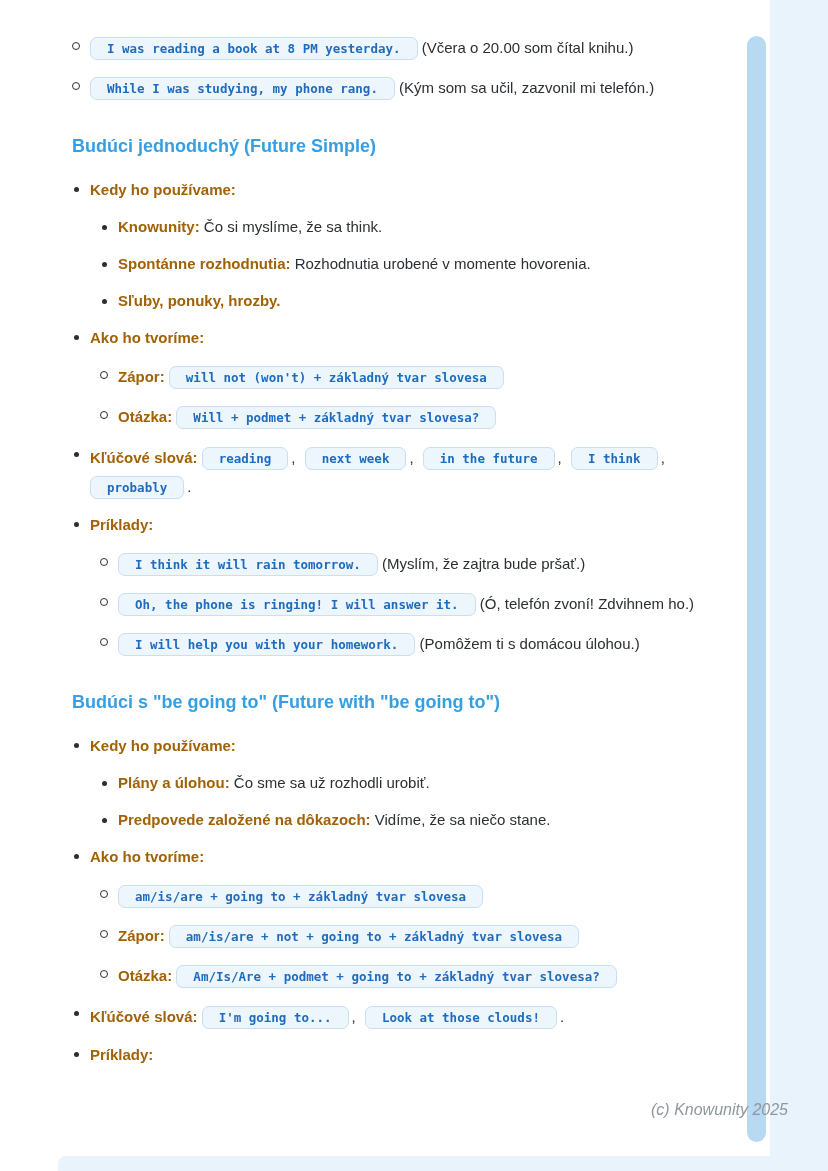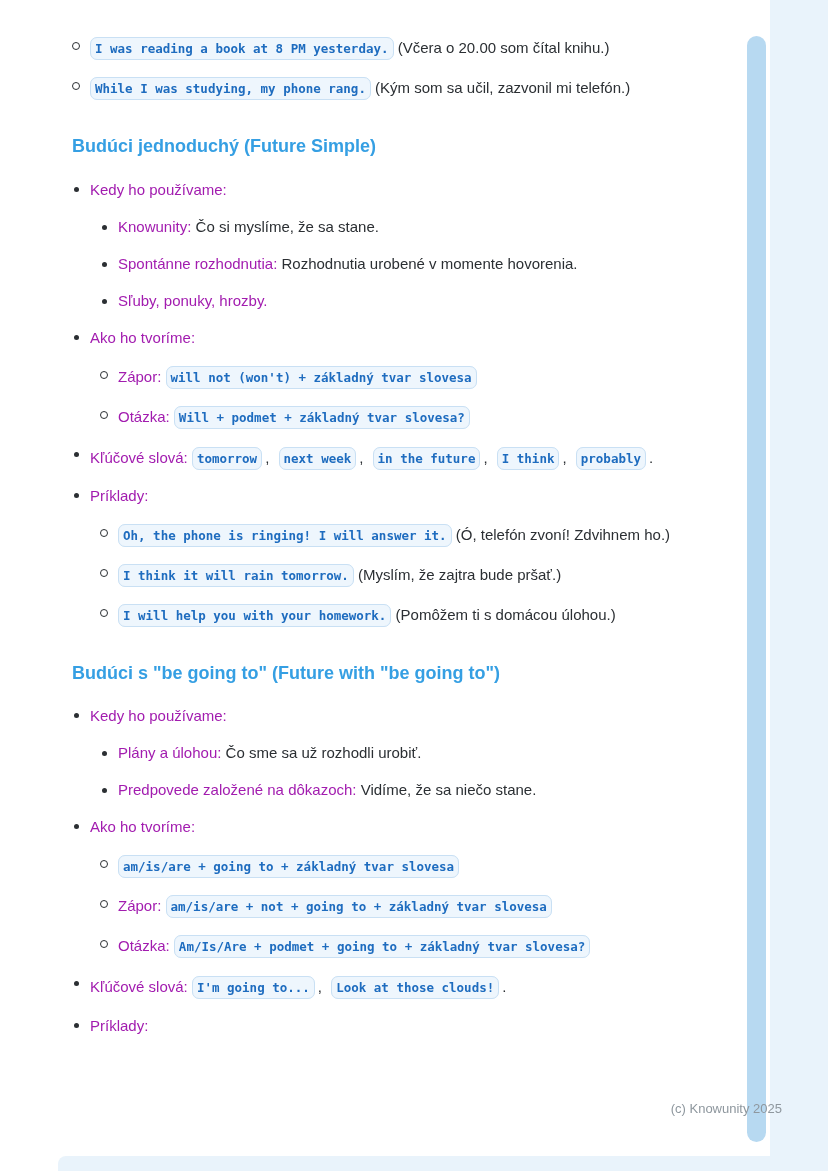--- a/index.html
+++ b/index.html
@@ -4,49 +4,49 @@
 <style>
   html,body{margin:0;padding:0;background:#ffffff;}
   .page{
     position:relative;width:828px;height:1171px;background:#ffffff;overflow:hidden;
     font-family:"Liberation Sans",sans-serif;color:#2b2f33;
   }
   
   .band-right{position:absolute;top:0;right:0;width:58px;height:100%;background:#e9f3fb;}
   .band-bottom{position:absolute;left:58px;right:0;bottom:0;height:15px;background:#e9f3fb;border-top-left-radius:8px;}
   .accent-bar{position:absolute;right:62px;top:36px;bottom:29px;width:19px;background:#b7d9f1;border-radius:10px;}
-  .footer{position:absolute;top:1101px;right:46px;font-size:13px;color:#8e979e;z-index:5;}
+  .footer{position:absolute;top:1101px;right:40px;font-size:16px;color:#8e979e;z-index:5;font-style:italic;}
 
   .content{position:absolute;left:72px;top:34px;width:660px;font-size:15px;line-height:1.6;z-index:2;}
 
   h2.section-title{
     color:#359fe3;font-size:18px;font-weight:700;margin:34px 0 20px 0;line-height:1.25;
     font-family:"Liberation Sans",sans-serif;
   }
 
   ul{list-style:none;margin:0;padding:0;}
   .li{position:relative;margin:12px 0;}
   .l1{padding-left:18px;}
   .sub{margin:12px 0 0 10px;}
   .l2{padding-left:18px;margin:13px 0;line-height:1.8;}
   .l2.tight{line-height:1.6;}
 
   .marker{position:absolute;display:block;}
   .m-disc{width:5px;height:5px;border-radius:50%;background:#2b2f33;left:2px;top:9px;}
   .l2 .m-disc{top:10px;}
   .m-circle{width:6px;height:6px;border-radius:50%;border:1.5px solid #2b2f33;background:transparent;left:0;top:8px;}
 
-  .lbl{font-weight:400;color:#a21caf;}
+  .lbl{font-weight:700;color:#a16207;}
   .plain{color:#2b2f33;margin-top:18px;}
 
   .chip{
     font-family:"DejaVu Sans Mono","Liberation Mono",monospace;
     font-size:12.5px;font-weight:700;color:#1e6cbf;
     background:#eef6fd;border:1px solid #c9e0f4;border-radius:7px;
-    padding:3px 4px;
+    padding:3px 16px;
     -webkit-box-decoration-break:clone;box-decoration-break:clone;
   }
   .sep{margin:0 5px 0 3px;}
 </style>
 </head>
 <body>
 
 <div class="page">
 
   <div class="band-right"></div>
@@ -70,21 +70,21 @@
 
     <ul>
 
       <li class="li l1">
         <span class="marker m-disc"></span>
         <div class="li-body">
           <strong class="lbl">Kedy ho používame:</strong>
           <ul class="sub">
             <li class="li l2 tight">
               <span class="marker m-disc"></span>
-              <span class="li-body"><strong class="lbl">Knowunity:</strong> <span class="plain">Čo si myslíme, že sa stane.</span></span>
+              <span class="li-body"><strong class="lbl">Knowunity:</strong> <span class="plain">Čo si myslíme, že sa think.</span></span>
             </li>
             <li class="li l2 tight">
               <span class="marker m-disc"></span>
               <span class="li-body"><strong class="lbl">Spontánne rozhodnutia:</strong> <span class="plain">Rozhodnutia urobené v momente hovorenia.</span></span>
             </li>
             <li class="li l2 tight">
               <span class="marker m-disc"></span>
               <span class="li-body"><strong class="lbl">Sľuby, ponuky, hrozby.</strong> <span class="plain"></span></span>
             </li>
           </ul>
@@ -105,40 +105,40 @@
               <span class="li-body"><strong class="lbl">Otázka:</strong> <code class="chip">Will + podmet + základný tvar slovesa?</code></span>
             </li>
           </ul>
         </div>
       </li>
 
       <li class="li l1" style="line-height:1.95;">
         <span class="marker m-disc"></span>
         <span class="li-body">
           <strong class="lbl">Kľúčové slová:</strong>
-          <code class="chip">tomorrow</code><span class="sep">,</span>
+          <code class="chip">reading</code><span class="sep">,</span>
           <code class="chip">next week</code><span class="sep">,</span>
           <code class="chip">in the future</code><span class="sep">,</span>
           <code class="chip">I think</code><span class="sep">,</span>
           <code class="chip">probably</code><span class="sep">.</span>
         </span>
       </li>
 
       <li class="li l1">
         <span class="marker m-disc"></span>
         <div class="li-body">
           <strong class="lbl">Príklady:</strong>
           <ul class="sub">
             <li class="li l2">
               <span class="marker m-circle"></span>
+              <span class="li-body"><code class="chip">I think it will rain tomorrow.</code> <span class="plain">(Myslím, že zajtra bude pršať.)</span></span>
+            </li>
+            <li class="li l2">
+              <span class="marker m-circle"></span>
               <span class="li-body"><code class="chip">Oh, the phone is ringing! I will answer it.</code> <span class="plain">(Ó, telefón zvoní! Zdvihnem ho.)</span></span>
-            </li>
-            <li class="li l2">
-              <span class="marker m-circle"></span>
-              <span class="li-body"><code class="chip">I think it will rain tomorrow.</code> <span class="plain">(Myslím, že zajtra bude pršať.)</span></span>
             </li>
             <li class="li l2">
               <span class="marker m-circle"></span>
               <span class="li-body"><code class="chip">I will help you with your homework.</code> <span class="plain">(Pomôžem ti s domácou úlohou.)</span></span>
             </li>
           </ul>
         </div>
       </li>
 
     </ul>

